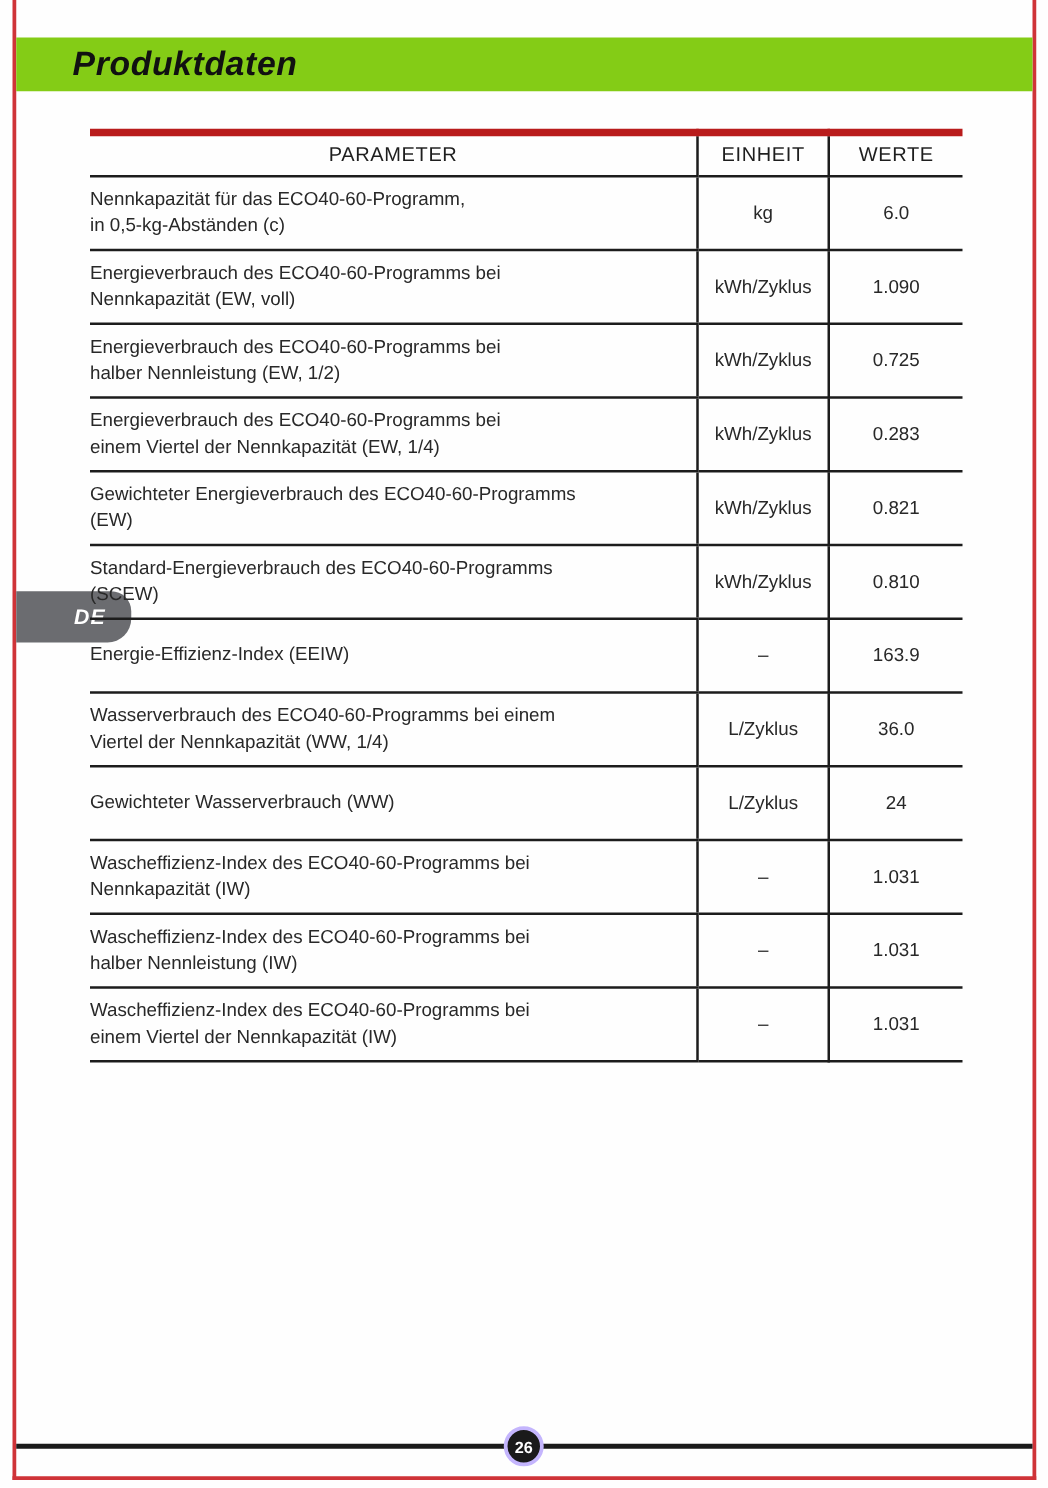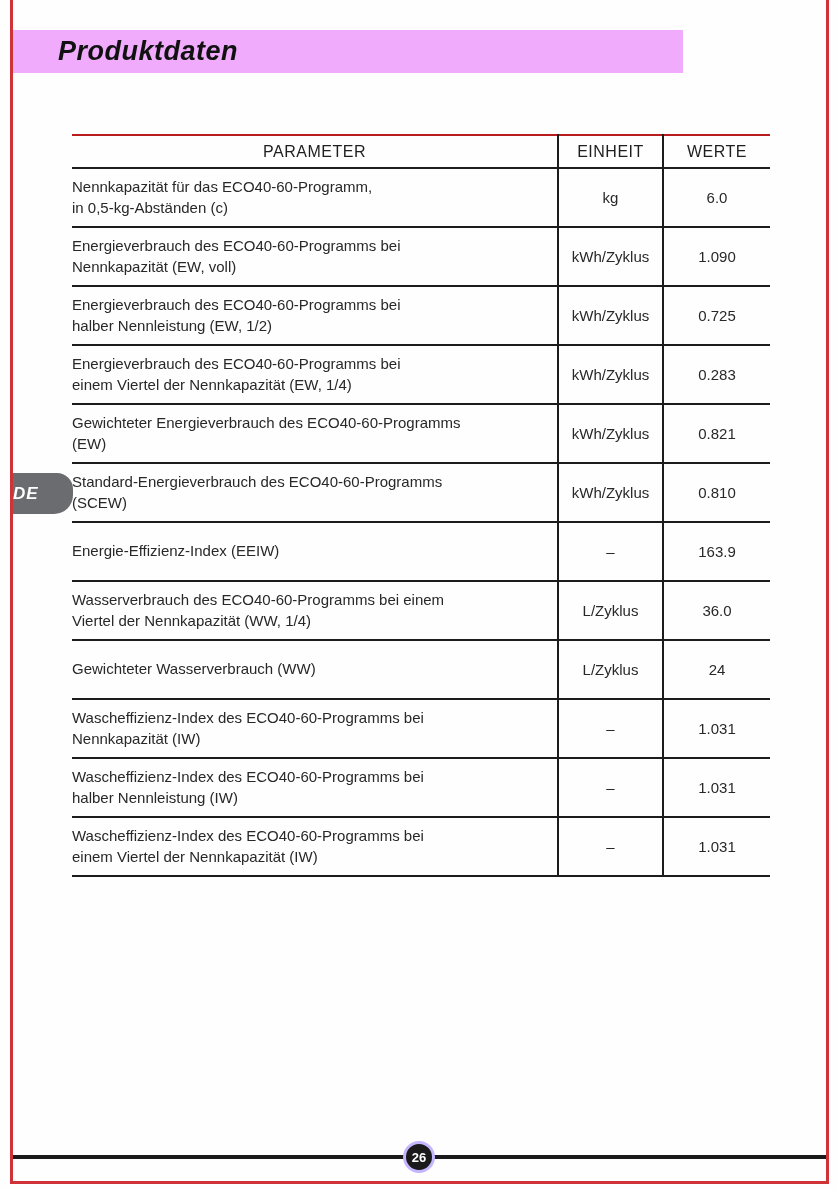--- a/index.html
+++ b/index.html
@@ -26,58 +26,57 @@
     position: absolute; left: 826px; top: 0; width: 3px; height: 1184px;
     background: #cf3338;
   }
   .red-line-bottom {
     position: absolute; left: 10px; top: 1181px; width: 819px; height: 3px;
     background: #cf3338;
   }
 
   
   .title-bar {
-    position: absolute; left: 13px; top: 30px; width: 670px; height: 43px;
-    background: #f0abfc;
+    position: absolute; left: 13px; top: 30px; width: 813px; height: 43px;
+    background: #84cc16;
     display: flex; align-items: center;
   }
   .title-bar .title {
     margin-left: 45px;
     font-size: 27px;
     font-weight: bold;
     font-style: italic;
     color: #111111;
     letter-spacing: 0.5px;
   }
 
   
   .lang-tab {
     position: absolute; left: 13px; top: 473px; width: 60px; height: 41px;
     background: #6b6c70;
     border-radius: 0 16px 19px 0;
-    display: flex; align-items: center; justify-content: flex-start;
+    display: flex; align-items: center; justify-content: center; padding-left: 32px;
   }
   .lang-tab span {
     color: #ffffff;
     font-weight: bold;
     font-style: italic;
     font-size: 17px;
     letter-spacing: 1px;
     margin-right: 6px;
   }
 
   
   table.product-table {
     position: absolute;
     left: 72px; top: 103px;
     width: 698px;
     border-collapse: collapse;
     table-layout: fixed;
-    border-top: 2px solid #b91c1c;
-    margin-top: 31px;
+    border-top: 6px solid #b91c1c;
   }
   table.product-table col.c-param { width: 486px; }
   table.product-table col.c-unit  { width: 105px; }
   table.product-table col.c-value { width: 107px; }
 
   table.product-table th,
   table.product-table td {
     border-bottom: 2px solid #1c1c1c;
     padding: 0;
     vertical-align: middle;

